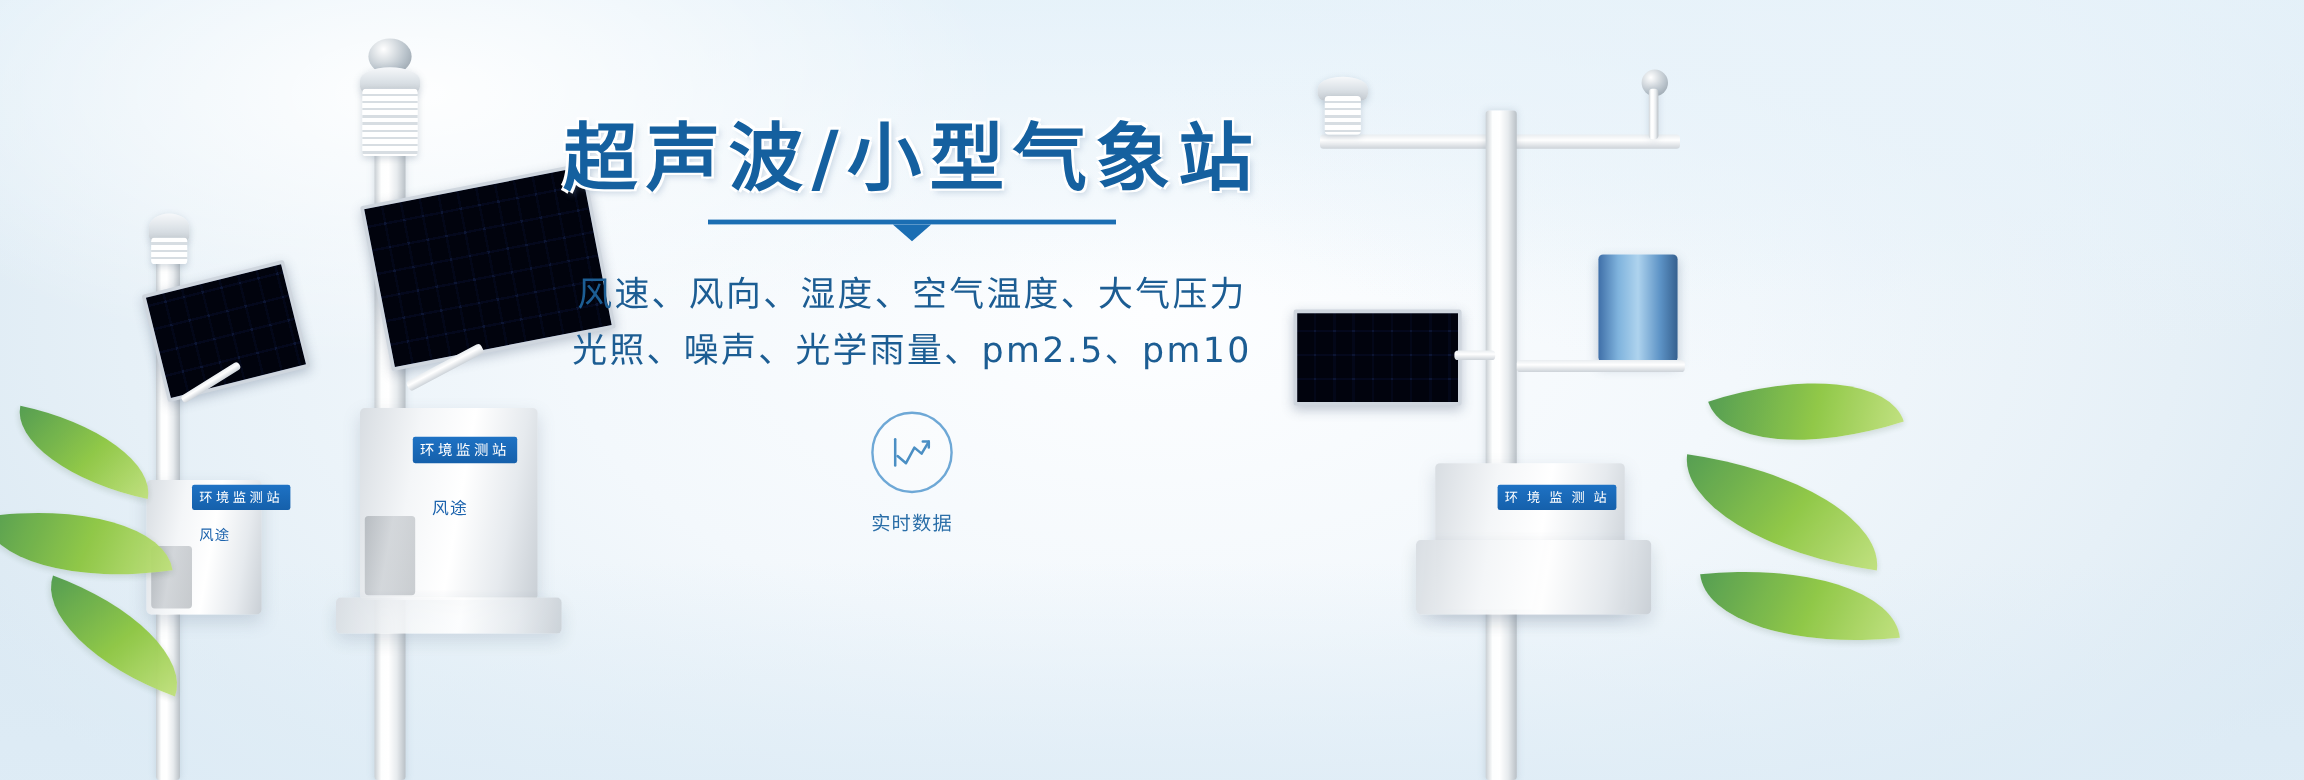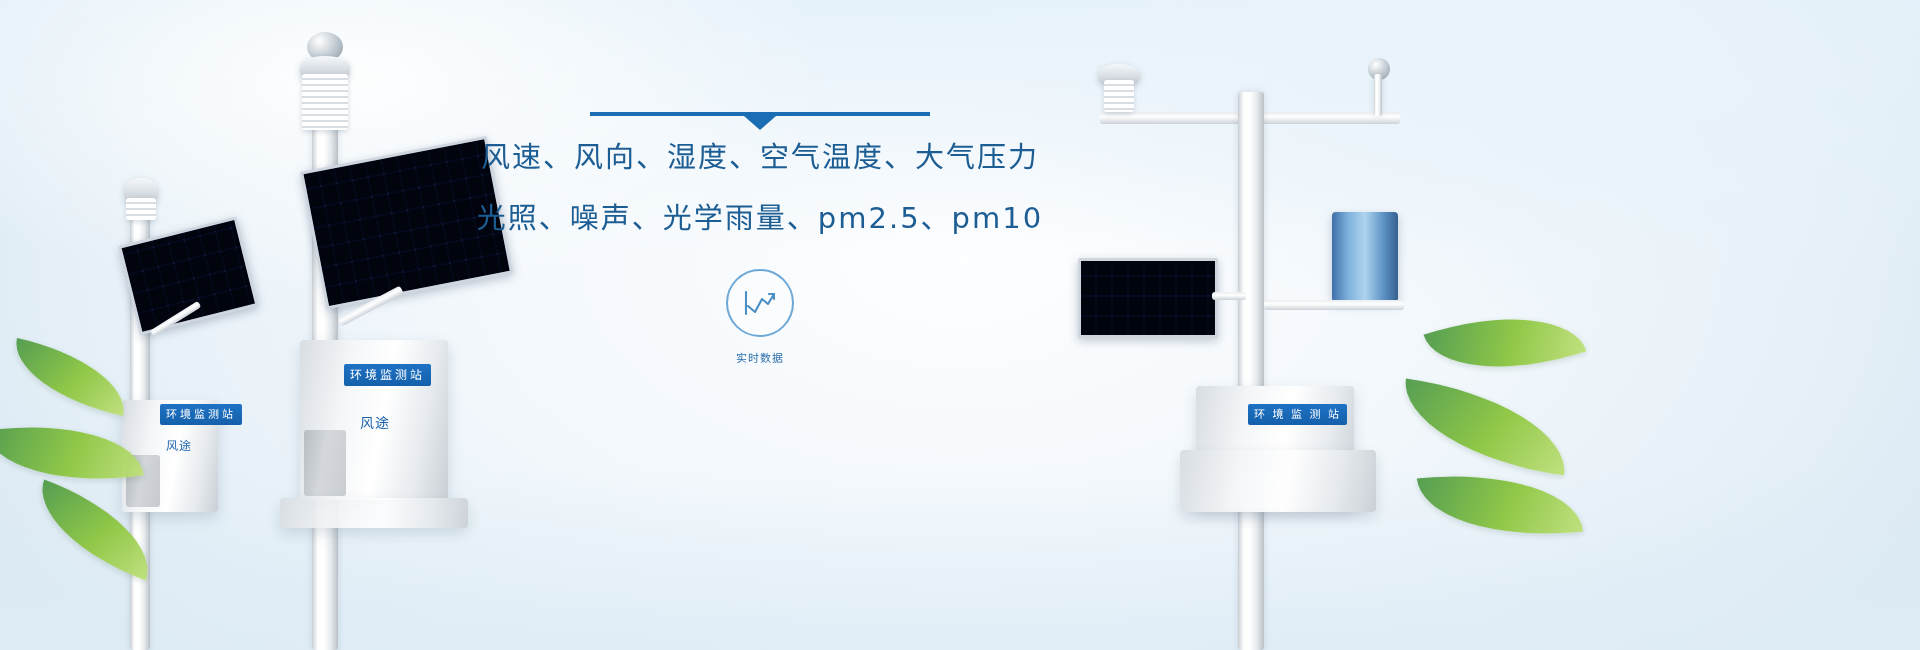--- a/index.html
+++ b/index.html
@@ -152,44 +152,44 @@
     border-right:16px solid transparent;
     border-top:14px solid #1b6eb3;
   }
   .subline{
     font-family:"DejaVu Sans","Liberation Sans",sans-serif;
     font-size:29px;
     color:#1c5d93;
     letter-spacing:2px;
     line-height:1.55;
     white-space:nowrap;
-    margin-top:5px;
-  }
-  .subline.second{ margin-top:16px;text-align:center; }
+    margin-top:22px;
+  }
+  .subline.second{ margin-top:2px;text-align:center; }
 
   .features{
     display:flex;
     justify-content:center;
     gap:44px;
     margin-top:28px;
   }
   .feature{ width:86px; text-align:center; }
   .fcircle{
     width:68px; height:68px;
     margin:0 auto;
     border:2px solid #6ea8d6;
     border-radius:50%;
     display:flex; align-items:center; justify-content:center;
     background:rgba(255,255,255,.25);
   }
   .fcircle svg{ display:block; }
   .flabel{
     margin-top:12px;
     font-family:Liberation Sans, sans-serif;
-    font-size:11px;
+    font-size:16px;
     color:#2a6ea8;
     letter-spacing:1px;
     white-space:nowrap;
   }
 </style>
 </head>
 <body>
 
 <div class="banner">
 
@@ -239,20 +239,21 @@
 
   <div class="leaf" style="left:10px; top:350px; width:120px; height:54px; transform:rotate(12deg);"></div>
   <div class="leaf" style="left:-10px; top:420px; width:150px; height:66px; transform:rotate(-8deg);"></div>
   <div class="leaf" style="left:30px; top:500px; width:130px; height:60px; transform:rotate(20deg);"></div>
   <div class="leaf" style="left:1430px; top:310px; width:150px; height:66px; transform:rotate(-18deg);"></div>
   <div class="leaf" style="left:1400px; top:390px; width:170px; height:74px; transform:rotate(8deg);"></div>
   <div class="leaf" style="left:1420px; top:470px; width:160px; height:70px; transform:rotate(-6deg);"></div>
 
   <div class="content">
 
+    <div class="headline">超声波/小型气象站</div>
 
     <div class="divider-wrap">
       <div class="divider-line"></div>
       <div class="divider-tri"></div>
     </div>
 
     <div class="subline">风速、风向、湿度、空气温度、大气压力</div>
     <div class="subline second">光照、噪声、光学雨量、pm2.5、pm10</div>
 
     <div class="features">

